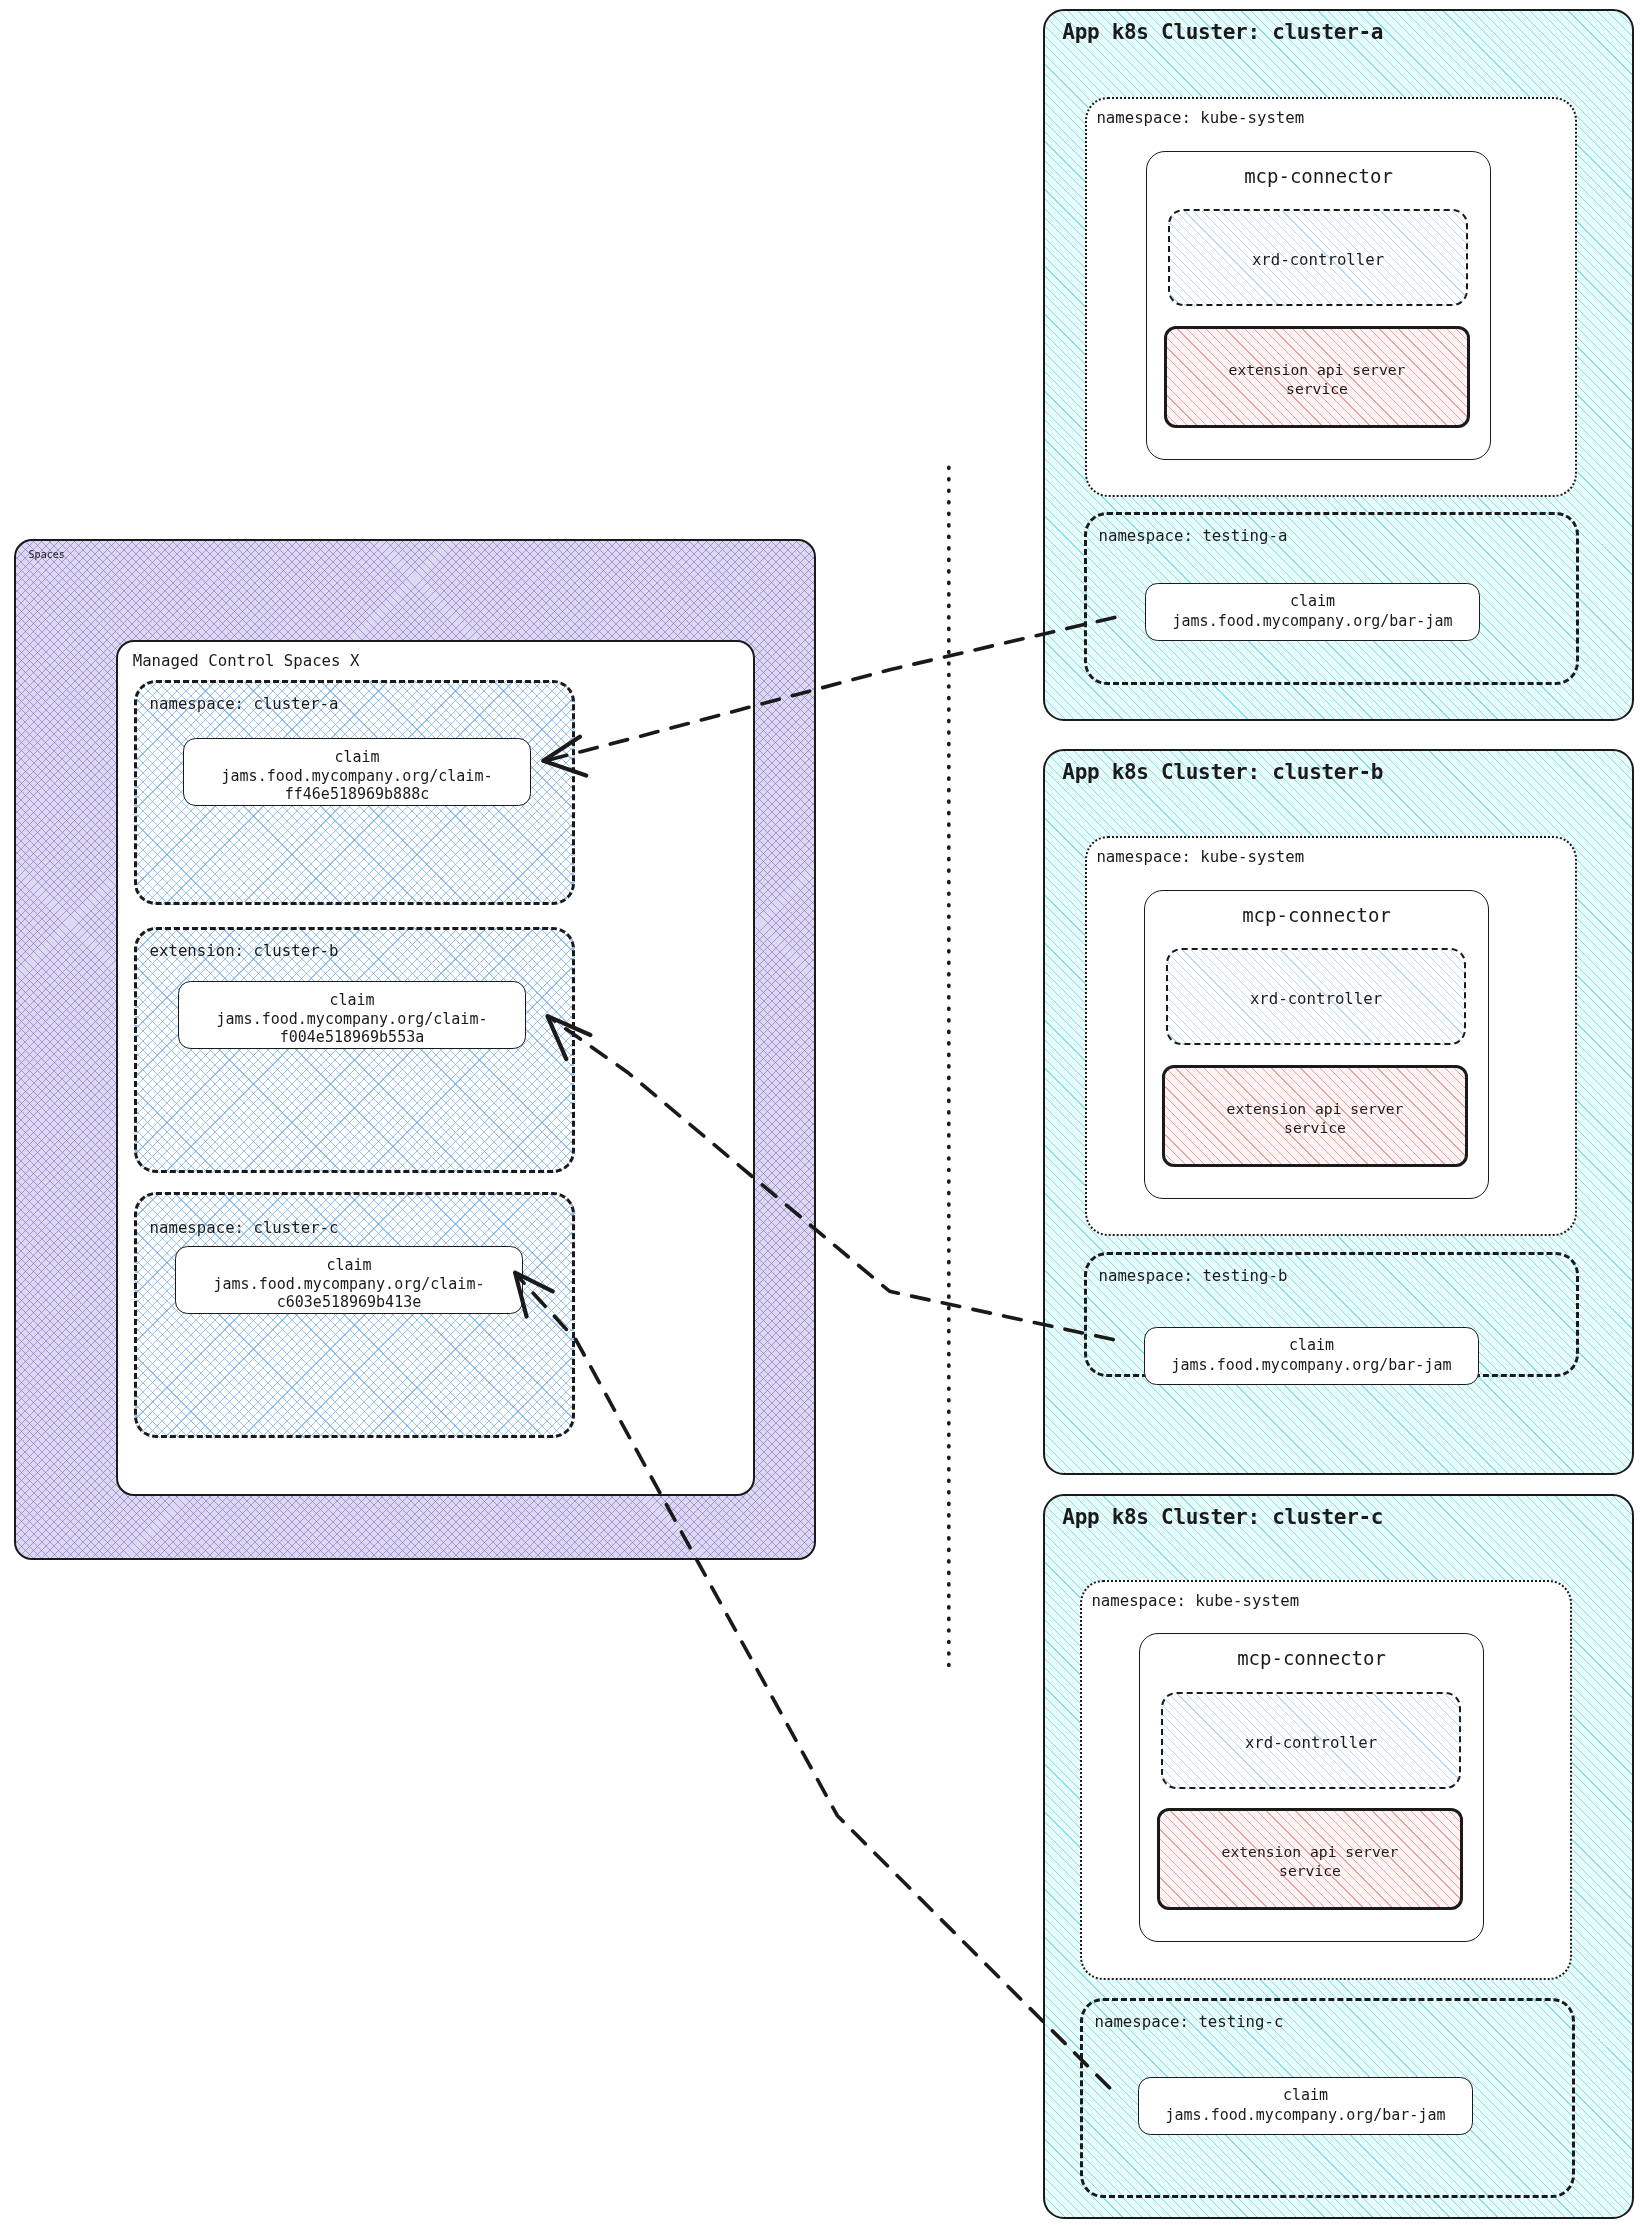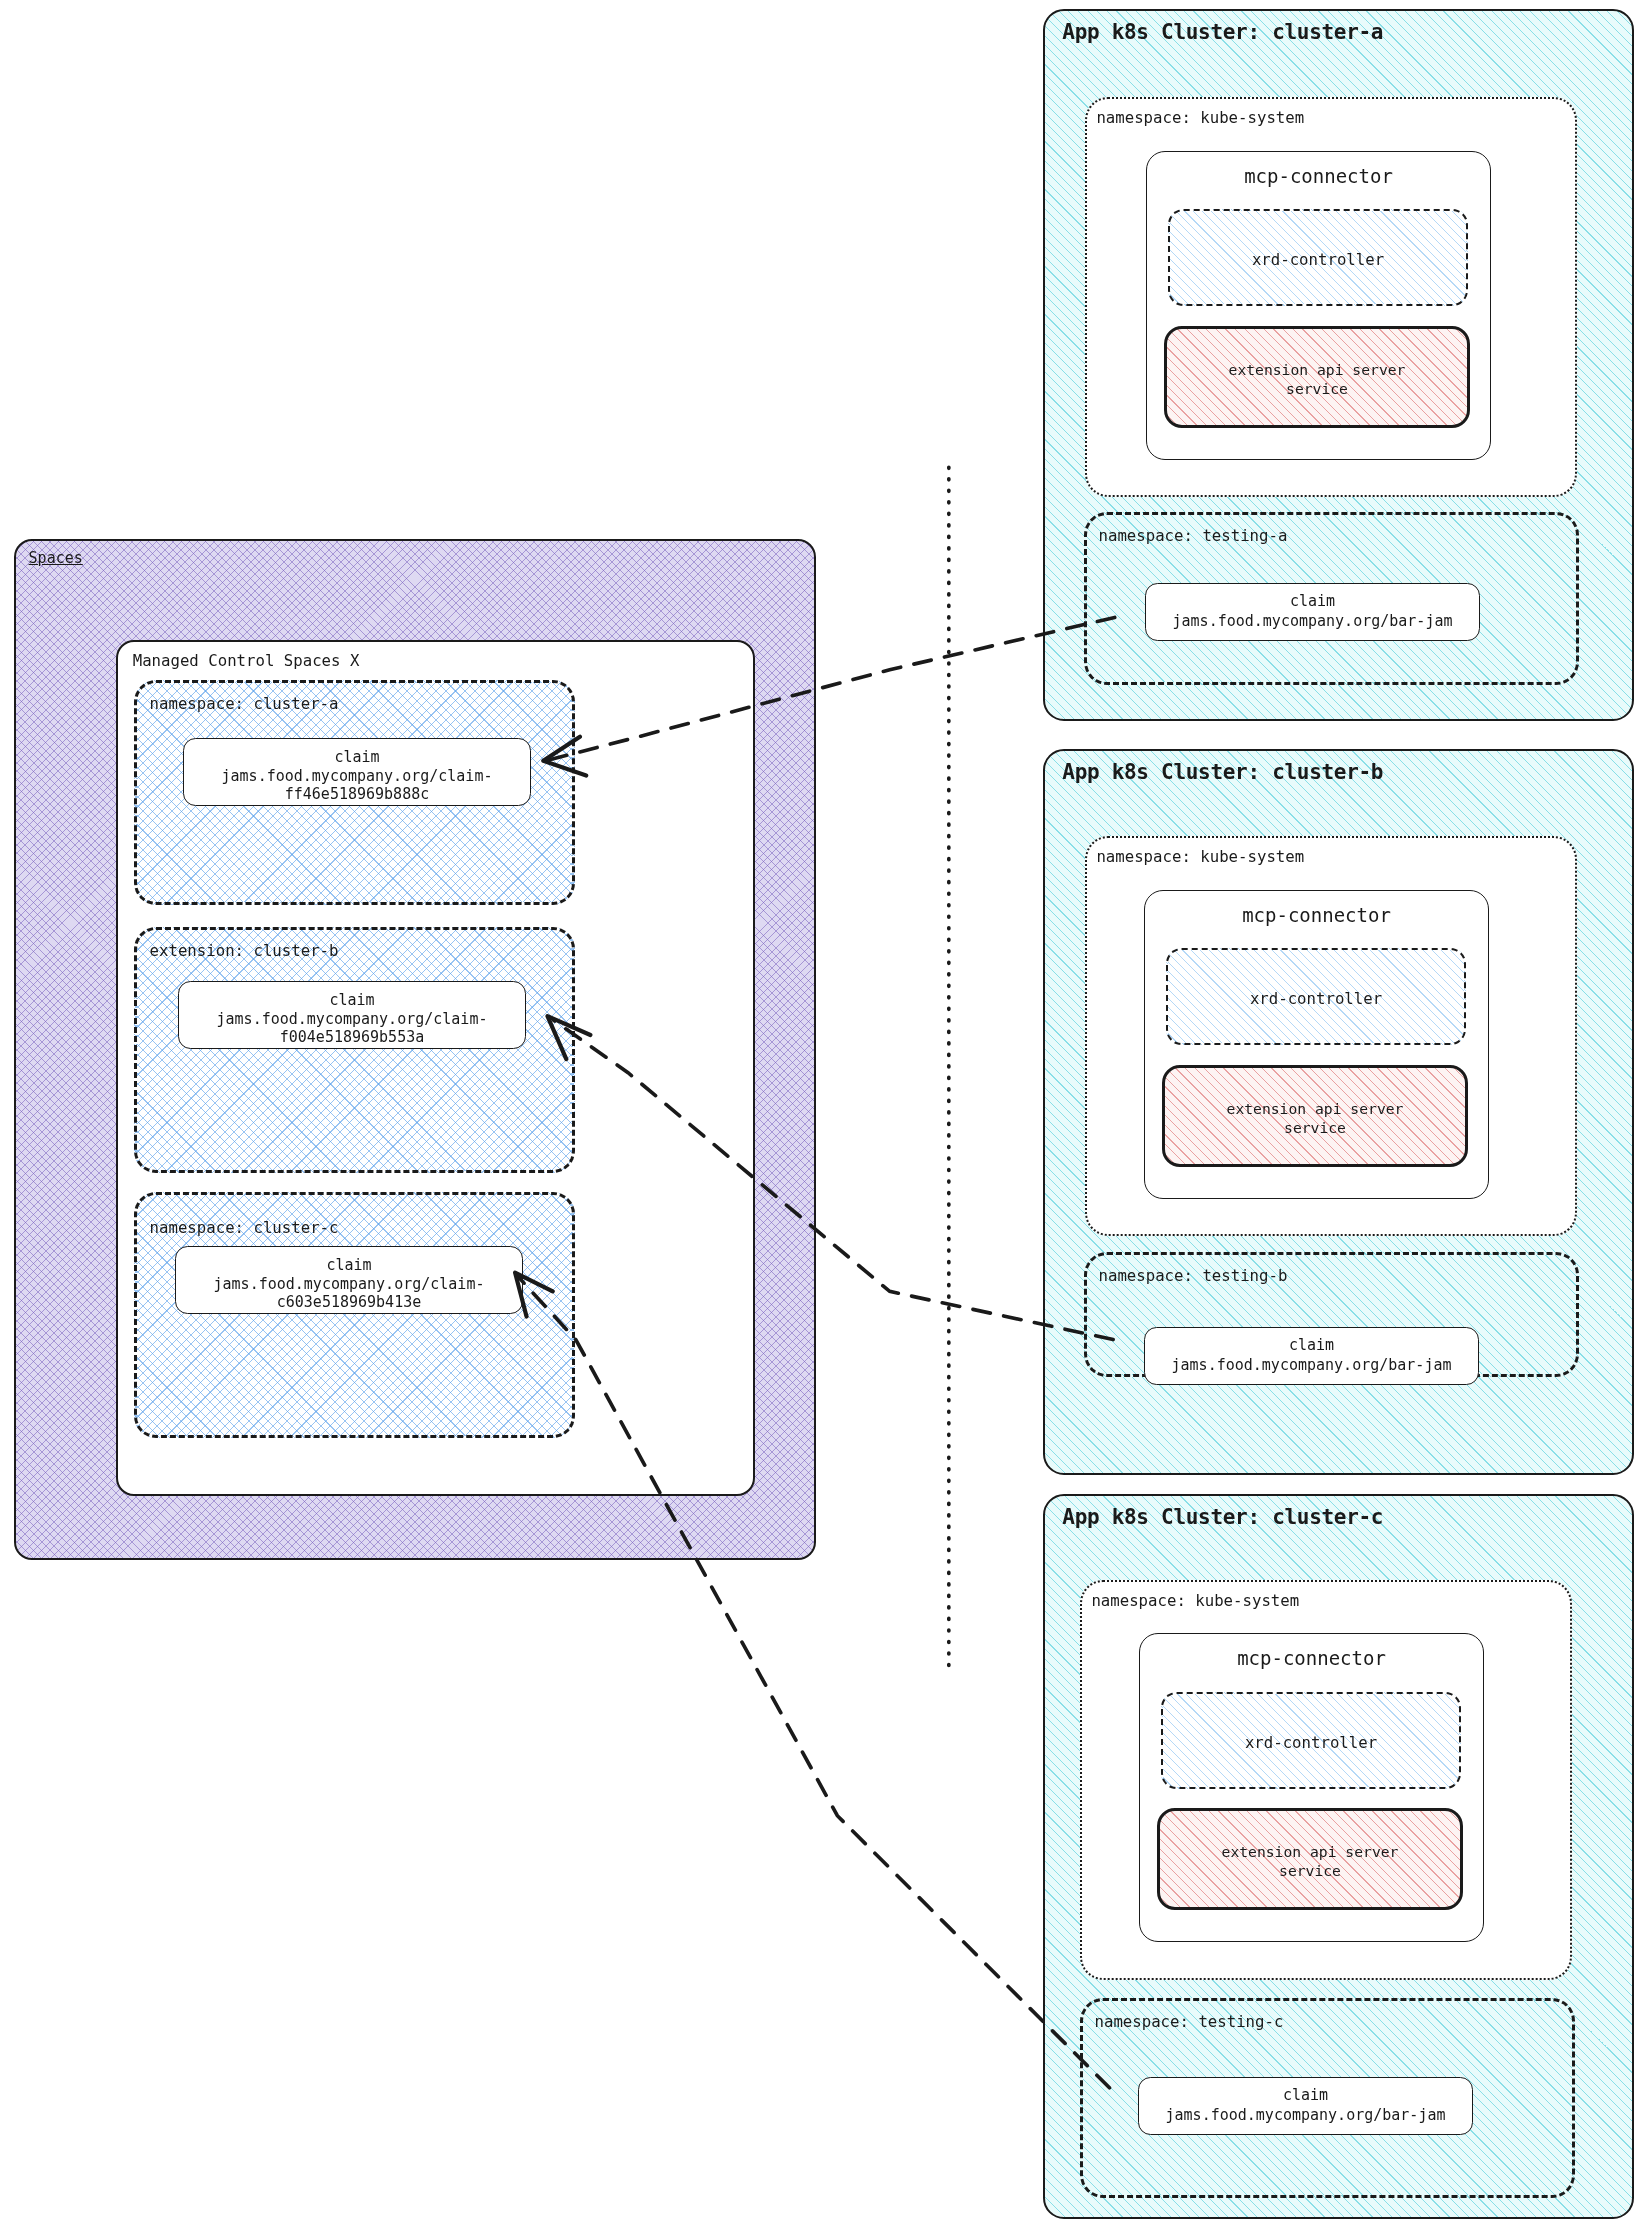--- a/index.html
+++ b/index.html
@@ -93,36 +93,36 @@
   .xrd {
     border: 2.6px dashed #1a1a1a;
     border-radius: 15.7px;
     background-color: #ffffff;
     background-image:
       repeating-linear-gradient(45deg, rgba(120,185,240,.55) 0 0.8px, rgba(0,0,0,0) 0.8px 6.3px);
   }
   
   .extapi {
     border: 3.1px solid #1a1a1a;
-    border-radius: 18px;
+    border-radius: 12px;
     background-color: #fdf4f3;
     background-image:
       repeating-linear-gradient(45deg, rgba(226,130,130,.72) 0 0.9px, rgba(0,0,0,0) 0.9px 6.8px);
   }
   
   .claim {
     border: 1.6px solid #1a1a1a;
     border-radius: 12.6px;
     background: #ffffff;
   }
 
   
   .t-cluster-title { font-size: 21px; font-weight: 700; letter-spacing: -0.3px; }
   .t-ns           { font-size: 15.7px; }
-  .t-spaces       { font-size: 15px; text-decoration: underline; }
+  .t-spaces       { font-size: 10px; }
   .t-mcp          { font-size: 15.7px; }
   .t-connector    { font-size: 19px; }
   .t-xrd          { font-size: 15.7px; }
   .t-extapi       { font-size: 14.7px; }
   .t-claim        { font-size: 15px; }
 
   
   #overlay {
     position: absolute;
     left: 0;

